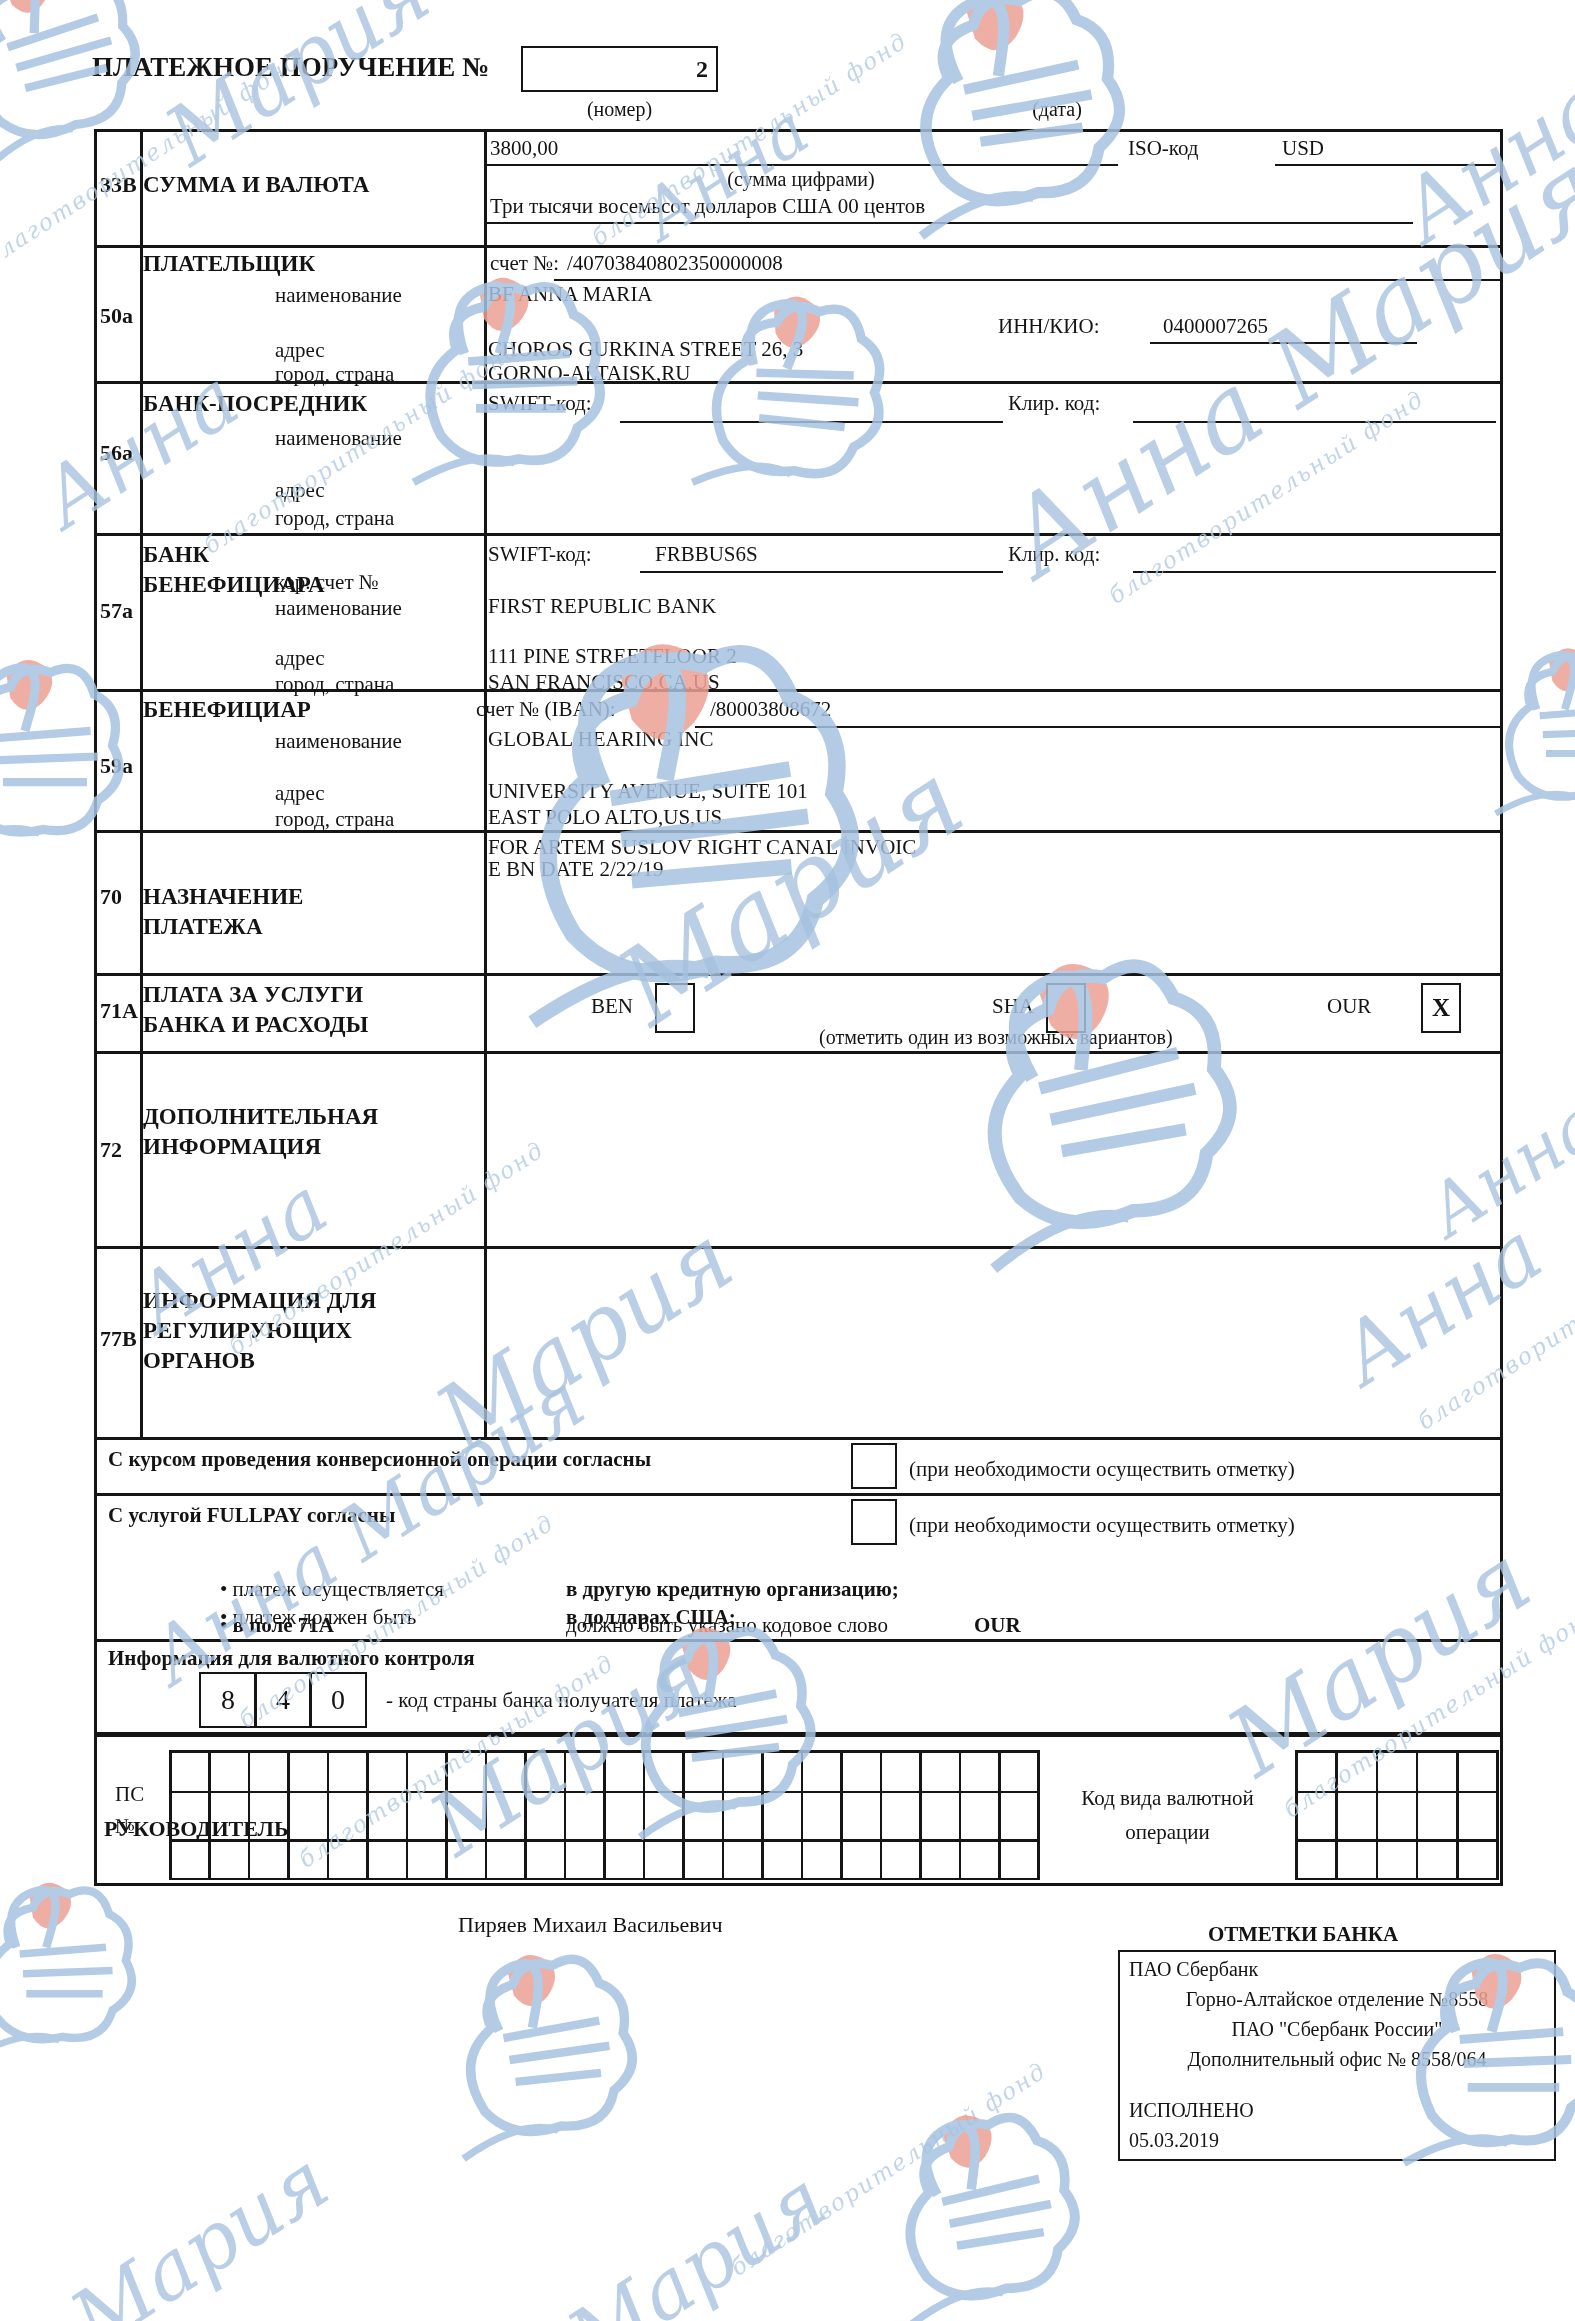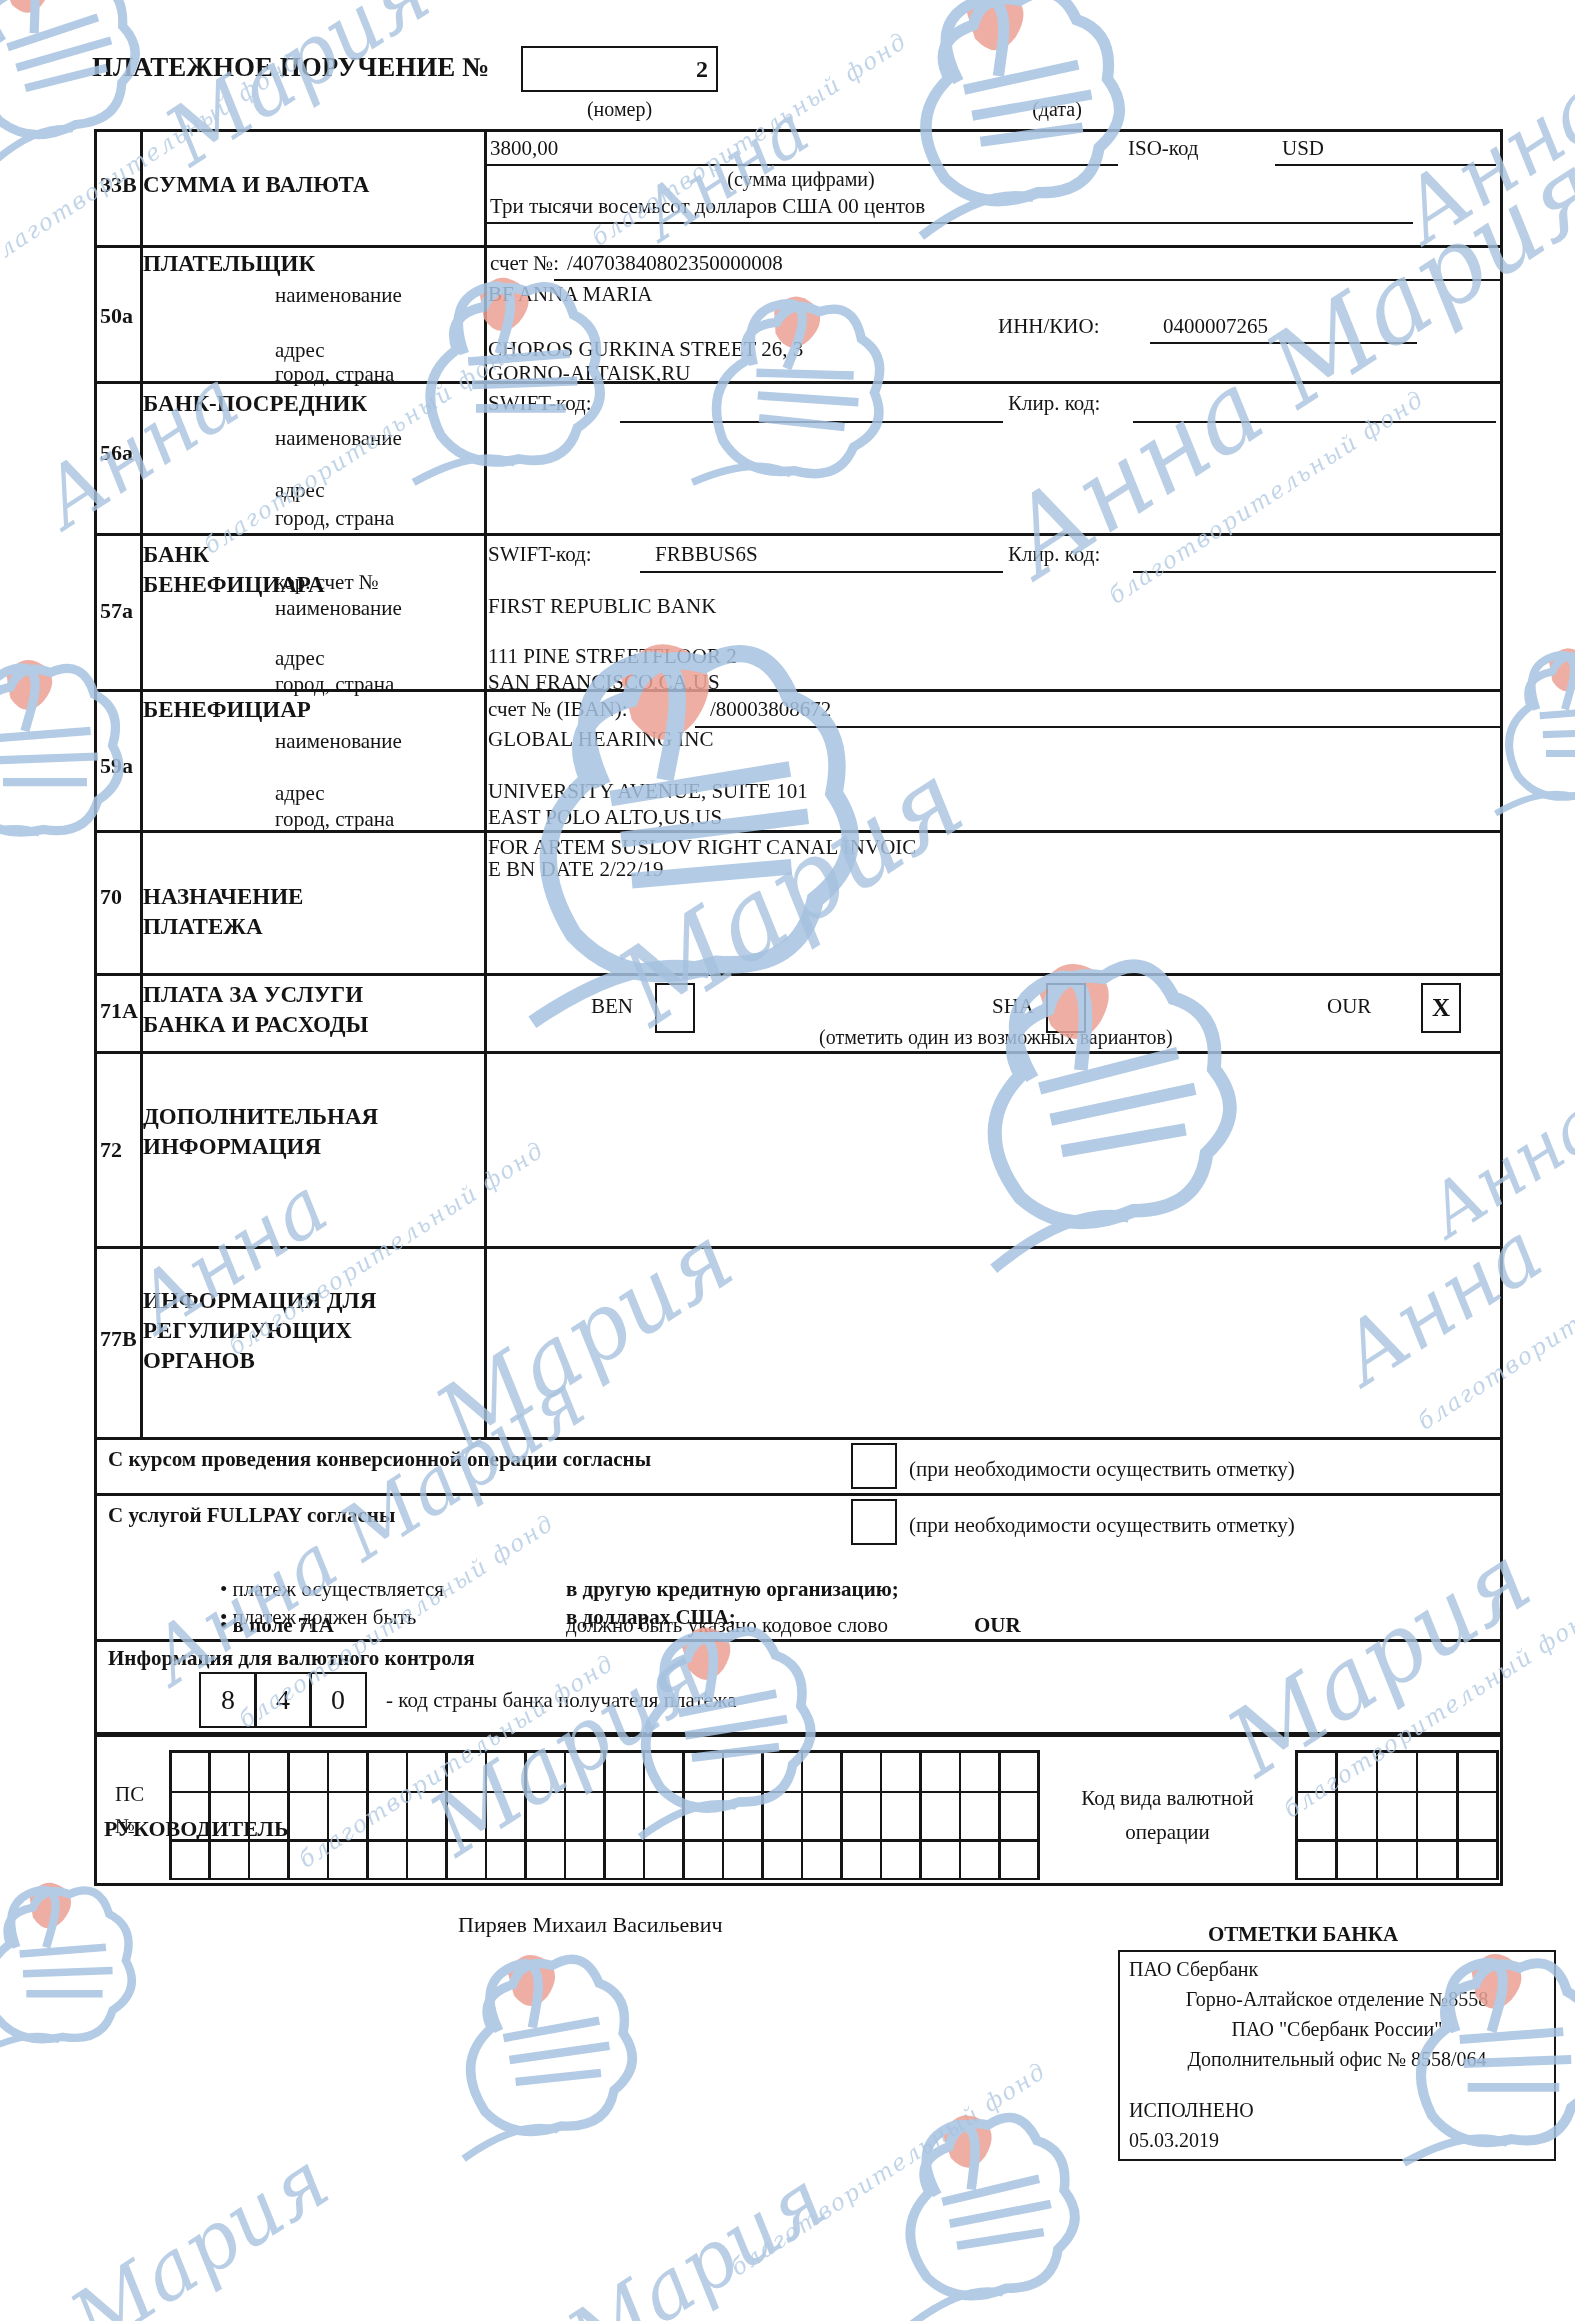--- a/index.html
+++ b/index.html
@@ -122,21 +122,21 @@
     <div class="sub" style="top:438px;">кор. счет №</div>
     <div class="sub" style="top:464px;">наименование</div>
     <div class="val" style="left:391px;top:462px;">FIRST REPUBLIC BANK</div>
     <div class="sub" style="top:514px;">адрес</div>
     <div class="val" style="left:391px;top:512px;">111 PINE STREETFLOOR 2</div>
     <div class="sub" style="top:540px;">город, страна</div>
     <div class="val" style="left:391px;top:538px;">SAN FRANCISCO,CA,US</div>
 
     <div class="rowcode" style="top:621px;">59a</div>
     <div class="rowlabel" style="top:563px;">БЕНЕФИЦИАР</div>
-    <div class="val" style="left:391px;top:565px;">счет № (IBAN):</div>
+    <div class="val" style="left:379px;top:565px;">счет № (IBAN):</div>
     <div class="val" style="left:613px;top:565px;">/80003808672</div>
     <div class="ln" style="left:598px;width:806px;top:594px;"></div>
     <div class="sub" style="top:597px;">наименование</div>
     <div class="val" style="left:391px;top:595px;">GLOBAL HEARING INC</div>
     <div class="sub" style="top:649px;">адрес</div>
     <div class="val" style="left:391px;top:647px;">UNIVERSITY AVENUE, SUITE 101</div>
     <div class="sub" style="top:675px;">город, страна</div>
     <div class="val" style="left:391px;top:673px;">EAST POLO ALTO,US,US</div>
 
     <div class="rowcode" style="top:752px;">70</div>

